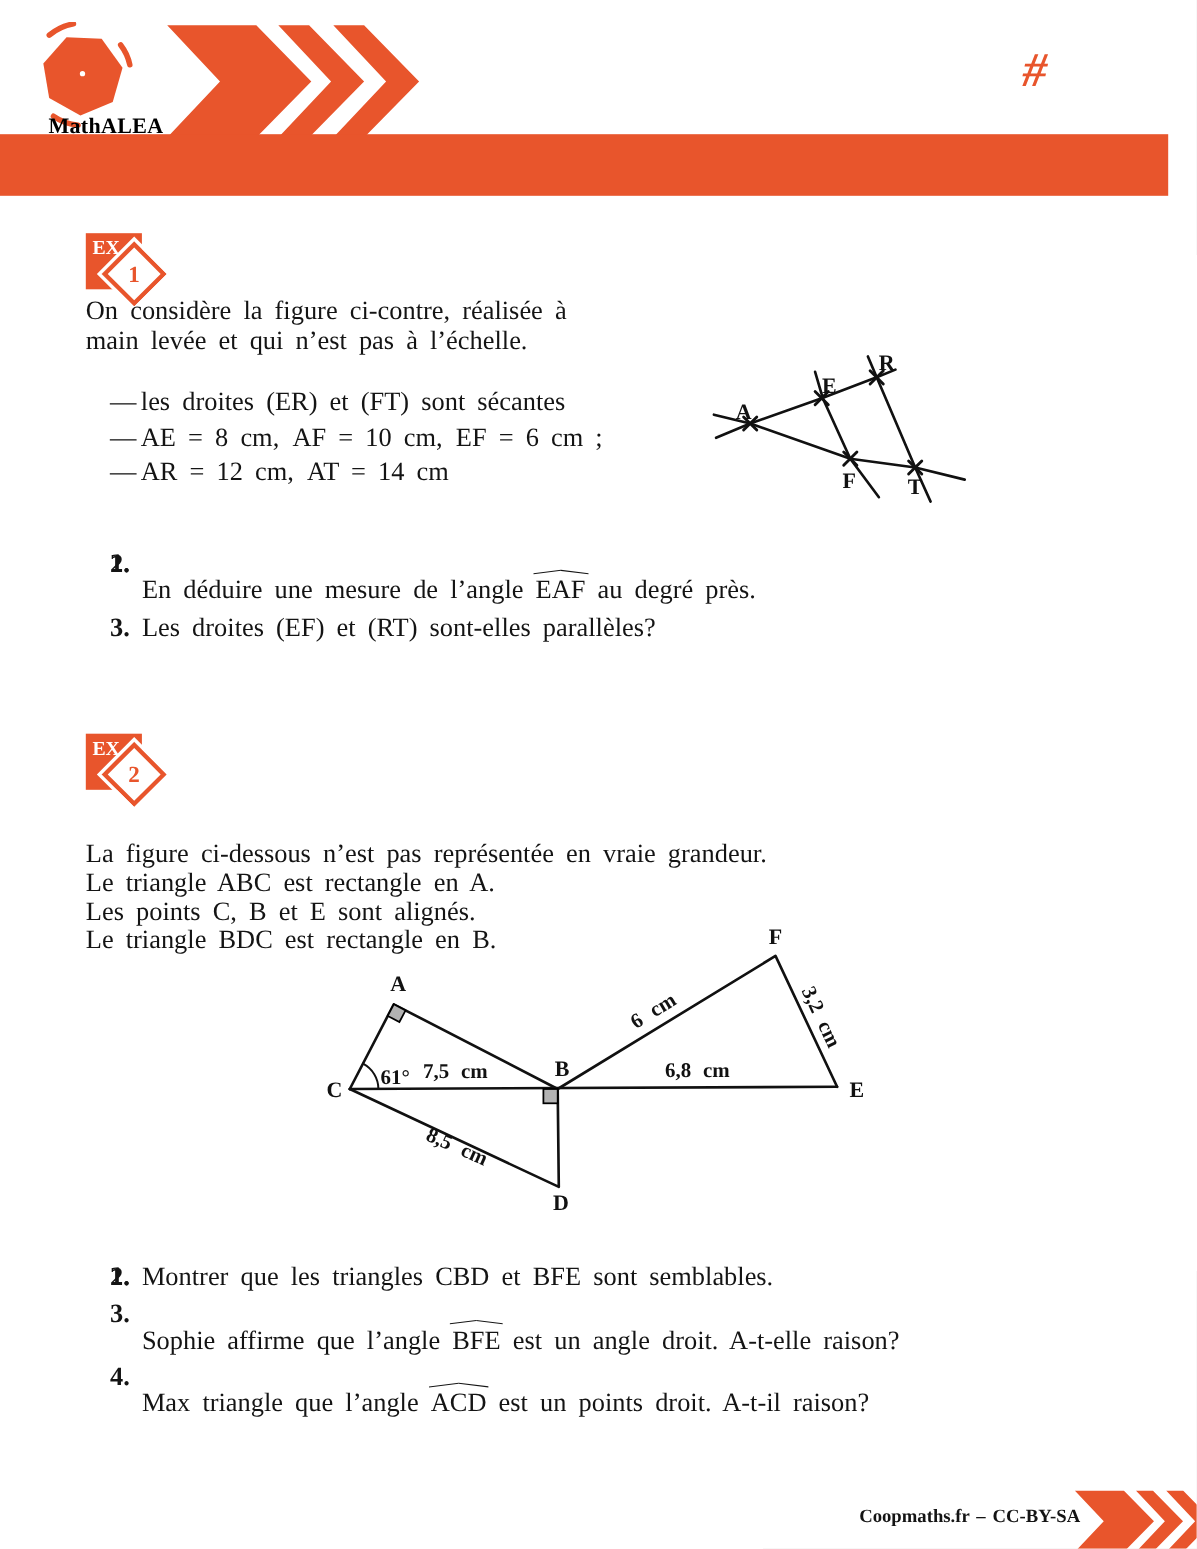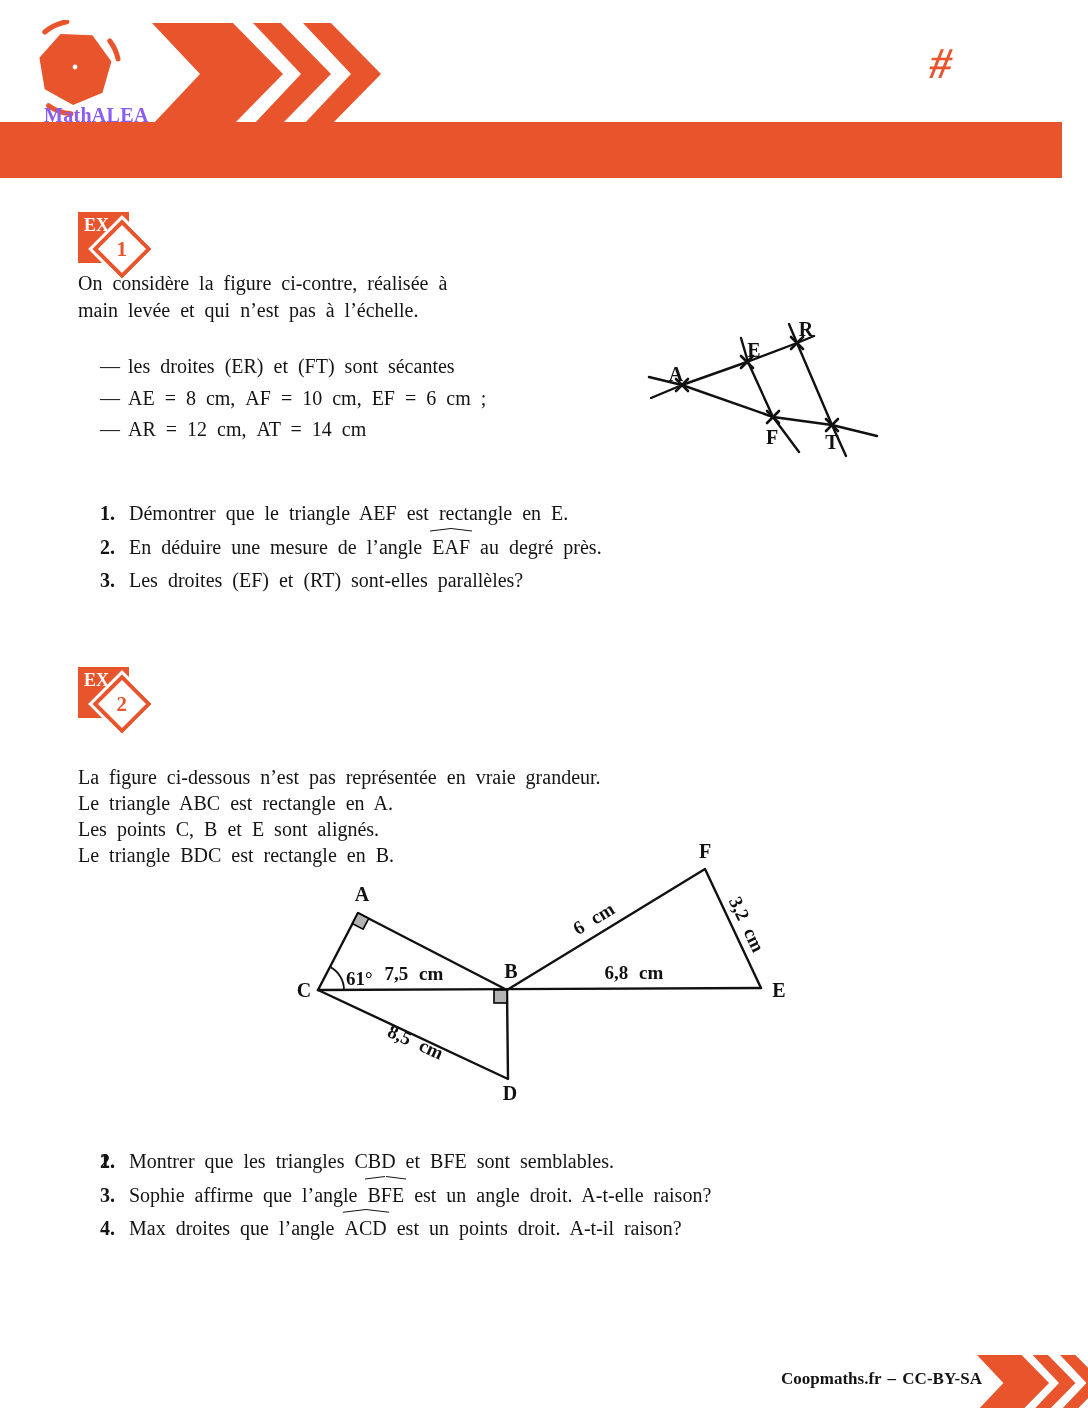--- a/index.html
+++ b/index.html
@@ -3,41 +3,41 @@
 <meta charset="utf-8">
 <style>
   html,body{margin:0;padding:0;background:#e9e9e9;}
   .page{
     position:relative;width:1088px;height:1408px;margin:0 auto;
     background:#ffffff;overflow:hidden;
     font-family:"Liberation Serif","DejaVu Serif",serif;color:#141414;
   }
   .abs{position:absolute;}
   
-  .brand{left:44px;top:104px;font-size:20px;font-weight:bold;color:#8b5cf6;letter-spacing:.3px;}
+  .brand{left:44px;top:104px;font-size:20px;font-weight:bold;color:#000000;letter-spacing:.3px;}
   .orange-bar{left:0;top:122px;width:1062px;height:56px;background:var(--orange);}
   .hash{left:930px;top:42px;font-size:44px;font-weight:bold;color:var(--orange);transform:skewX(-12deg);line-height:1;}
   
   .exbadge{left:78px;width:80px;height:80px;}
   .exsq{position:absolute;left:0;top:0;width:51px;height:51px;background:var(--orange);
         color:#fff;font-weight:bold;font-size:18px;box-sizing:border-box;padding:3px 0 0 6px;}
   .exdiamond{position:absolute;left:23px;top:16px;width:34px;height:34px;background:#fff;
         border:4px solid var(--orange);outline:3px solid #fff;transform:rotate(45deg);
         display:flex;align-items:center;justify-content:center;}
   .exnum{transform:rotate(-45deg);color:var(--orange);font-weight:bold;font-size:21px;}
   
-  .txt{font-size:20px;word-spacing:5px;white-space:nowrap;}
+  .txt{font-size:24px;word-spacing:5px;white-space:nowrap;}
   .para .line{line-height:27px;}
   .intro2 .line{line-height:26px;}
   .bullet{position:relative;padding-left:28px;line-height:27px;}
   .bullet .dash{position:absolute;left:0;top:0;}
   .qrow{position:relative;padding-left:29px;line-height:33.5px;}
   .qrow .qnum{position:absolute;left:0;top:0;font-weight:bold;}
   
-  .hat{position:relative;display:inline-block;}
+  .hat{position:relative;display:inline-block;margin-top:24px;}
   .hat::before,.hat::after{content:"";position:absolute;top:-3px;height:3px;border-top:1.9px solid #141414;}
   .hat::before{left:-2px;right:50%;transform:skewY(-7deg);transform-origin:100% 0;}
   .hat::after{left:50%;right:-2px;transform:skewY(7deg);transform-origin:0 0;}
   
   svg text{font-family:"Liberation Serif","DejaVu Serif",serif;fill:#111;}
   .ptlabel{font-size:20px;font-weight:bold;}
   .mlabel{font-size:19px;font-weight:bold;word-spacing:6px;}
   
   .footer-credit{top:1369px;right:106px;font-size:17px;font-weight:bold;word-spacing:2px;margin-left:11px;}
   :root{--orange:#E8552C;}
@@ -115,21 +115,20 @@
     <text class="ptlabel" x="676" y="381" text-anchor="middle">A</text>
     <text class="ptlabel" x="754" y="357" text-anchor="middle">E</text>
     <text class="ptlabel" x="806" y="336" text-anchor="middle">R</text>
     <text class="ptlabel" x="772" y="444" text-anchor="middle">F</text>
     <text class="ptlabel" x="832" y="449" text-anchor="middle">T</text>
   </svg>
 
   <div class="abs txt" style="left:100px;top:497px;width:640px;">
     <div class="qrow">
       <span class="qnum">1.</span>
-      <span>Démontrer que le triangle AEF est rectangle en E.</span>
     </div>
     <div class="qrow">
       <span class="qnum">2.</span>
       <span><span>En déduire une mesure de l’angle </span><span class="hat">EAF</span><span> au degré près.</span></span>
     </div>
     <div class="qrow">
       <span class="qnum">3.</span>
       <span>Les droites (EF) et (RT) sont-elles parallèles?</span>
     </div>
   </div>
@@ -183,21 +182,21 @@
     <div class="qrow">
       <span class="qnum">2.</span>
       <span>Montrer que les triangles CBD et BFE sont semblables.</span>
     </div>
     <div class="qrow">
       <span class="qnum">3.</span>
       <span><span>Sophie affirme que l’angle </span><span class="hat">BFE</span><span> est un angle droit. A-t-elle raison?</span></span>
     </div>
     <div class="qrow">
       <span class="qnum">4.</span>
-      <span><span>Max droites que l’angle </span><span class="hat">ACD</span><span> est un points droit. A-t-il raison?</span></span>
+      <span><span>Max triangle que l’angle </span><span class="hat">ACD</span><span> est un points droit. A-t-il raison?</span></span>
     </div>
   </div>
 
   <div class="abs footer-credit">Coopmaths.fr – CC-BY-SA</div>
   <svg class="abs" style="left:977px;top:1355px;" width="126" height="57" viewBox="152 23 229 104" preserveAspectRatio="none">
     <g fill="#E8552C">
       <polygon points="152,23 233,23 283,74 233,125 152,125 200,74"></polygon>
       <polygon points="253,23 281,23 331,74 281,125 253,125 301,74"></polygon>
       <polygon points="303,23 331,23 381,74 331,125 303,125 351,74"></polygon>
     </g>

